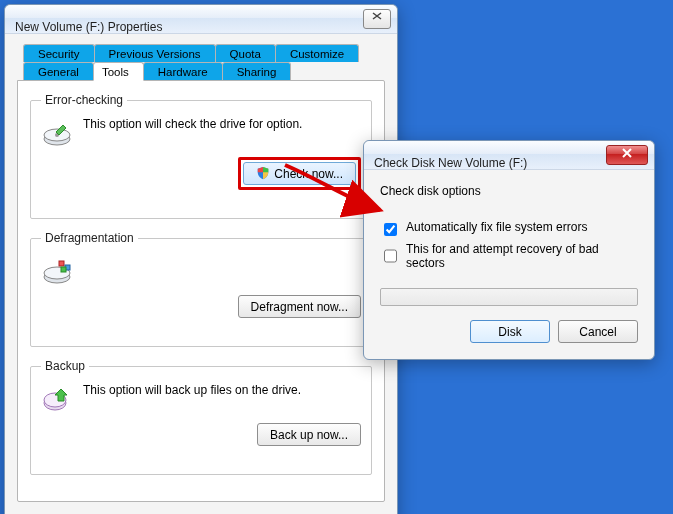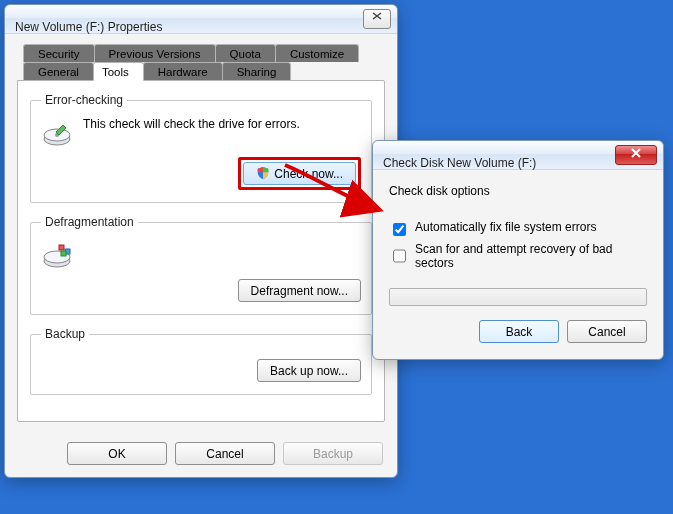--- a/index.html
+++ b/index.html
@@ -14,26 +14,26 @@
   .titlebar .btn-min{display:inline-block;width:26px;height:18px;border:1px solid #888;
              border-radius:3px;background:linear-gradient(#fdfdfd,#e5e5e5);
              text-align:center;line-height:14px;margin-left:4px;cursor:default;}
   .titlebar .btn-close{display:inline-block;width:40px;height:18px;border:1px solid #922;
              border-radius:3px;background:linear-gradient(#f08f8f,#d34343 45%,#c51f1f 46%,#e05858);
              text-align:center;line-height:16px;margin-left:4px;color:#fff;font-weight:bold;cursor:default;}
   .body{padding:10px 12px 12px;}
   
   .tabrow{display:flex;gap:0;margin-left:6px;}
   .tabrow .tab{padding:3px 14px 2px;border:1px solid #b5b5b5;border-bottom:none;
-               background:#737373;border-radius:3px 3px 0 0;margin-right:-1px;cursor:default;
+               background:#0ea5e9;border-radius:3px 3px 0 0;margin-right:-1px;cursor:default;
                position:relative;font-size:11.5px;}
   .tabrow.second .tab.active{background:#fff;z-index:3;border-bottom:1px solid #fff;margin-bottom:-1px;padding-left:8px;}
   .tabpanel{border:1px solid #b5b5b5;background:#fff;padding:12px 12px 14px;border-radius:0 2px 2px 2px;}
   
-  fieldset{border:1px solid #c8c8c8;border-radius:2px;margin:0 0 12px;padding:10px 10px 12px;}
+  fieldset{border:1px solid #c8c8c8;border-radius:2px;margin:0 0 12px;padding:10px 10px 28px;}
   legend{padding:0 4px;color:#222;font-size:12px;}
   .row{display:flex;align-items:flex-start;gap:10px;}
   .drive-ico{width:32px;height:32px;flex:0 0 32px;}
   .desc{flex:1;}
   .btn-row{text-align:right;margin-top:8px;}
   button.win{min-width:100px;height:23px;padding:0 12px;border:1px solid #8e8e8e;border-radius:3px;
              background:linear-gradient(#fdfdfd,#e8e8e8);font-family:inherit;font-size:12px;cursor:default;}
   button.win:disabled{color:#9a9a9a;border-color:#c8c8c8;}
   .highlight-red{border:3px solid #d80000;padding:2px 2px;display:inline-block;border-radius:2px;}
   .highlight-red button.win{border-color:#6fa9d8;background:linear-gradient(#eaf4ff,#cfe6fd);}
@@ -79,21 +79,21 @@
         <legend>Error-checking</legend>
         <div class="row">
           <span class="drive-ico">
             <svg viewBox="0 0 32 32">
                 <ellipse cx="16" cy="22" rx="13" ry="6" fill="#dfe4ea" stroke="#888"></ellipse>
                 <ellipse cx="16" cy="18" rx="13" ry="6" fill="#f3f6fa" stroke="#888"></ellipse>
                 <circle cx="16" cy="18" r="2" fill="#999"></circle>
                 <path d="M22 8l3 3-7 7-3-3z" fill="#5bbf5b" stroke="#2e8e2e"></path>
               </svg>
           </span>
-          <div class="desc">This check will check the drive for errors.</div>
+          <div class="desc">This option will check the drive for option.</div>
         </div>
         <div class="btn-row">
           <span class="highlight-red">
             <button class="win">
               <span class="shield">
                 <svg viewBox="0 0 16 16">
                     <path d="M8 1l6 2v4c0 4-3 7-6 8-3-1-6-4-6-8V3z" fill="#2b7de1"></path>
                     <path d="M8 1v14c3-1 6-4 6-8V3z" fill="#f6c445"></path>
                     <path d="M8 1l6 2v4H8z" fill="#3cc04a"></path>
                     <path d="M2 3l6-2v6H2z" fill="#e44"></path>
@@ -117,56 +117,66 @@
               </svg>
           </span>
         </div>
         <div class="btn-row">
           <button class="win">Defragment now...</button>
         </div>
       </fieldset>
 
       <fieldset>
         <legend>Backup</legend>
+        <div class="row">
+          <span class="drive-ico">
+            <svg viewBox="0 0 32 32">
+                <ellipse cx="14" cy="20" rx="11" ry="7" fill="#e8d9ef" stroke="#a178b7"></ellipse>
+                <ellipse cx="14" cy="17" rx="11" ry="7" fill="#f6edfb" stroke="#a178b7"></ellipse>
+                <path d="M20 6l6 6-3 0 0 6-6 0 0-6-3 0z" fill="#4cc04c" stroke="#278c27"></path>
+              </svg>
+          </span>
+          <div class="desc">This option will back up files on the drive.</div>
+        </div>
         <div class="btn-row">
           <button class="win">Back up now...</button>
         </div>
       </fieldset>
 
     </div>
   </div>
   <div class="dlg-buttons">
     <button class="win">OK</button>
     <button class="win">Cancel</button>
     <button class="win" disabled="">Backup</button>
   </div>
 </div>
 
-<div class="window" style="left:372px;top:140px;width:290px;">
+<div class="window" style="left:363px;top:140px;width:290px;">
   <div class="titlebar">
     <span class="title">Check Disk New Volume (F:)</span>
     <span class="btn-close">
       <svg width="14" height="10" viewBox="0 0 14 10">
           <path d="M3 1 L11 9 M11 1 L3 9" stroke="#fff" stroke-width="2"></path>
         </svg>
     </span>
   </div>
   <div class="cd-body">
     <div style="margin-bottom:22px;">Check disk options</div>
     <label>
       <input type="checkbox" checked="" style="">
       <span>Automatically fix file system errors</span>
     </label>
     <label>
       <input type="checkbox" style="">
-      <span>Scan for and attempt recovery of bad sectors</span>
+      <span>This for and attempt recovery of bad sectors</span>
     </label>
     <div class="progress"></div>
     <div class="dlg-buttons" style="padding:4px 0 6px;">
-      <button class="win" style="min-width:80px;border-color:#4f8fcf;background:linear-gradient(#f4faff,#dceeff);">Back</button>
+      <button class="win" style="min-width:80px;border-color:#4f8fcf;background:linear-gradient(#f4faff,#dceeff);">Disk</button>
       <button class="win" style="min-width:80px;">Cancel</button>
     </div>
   </div>
 </div>
 
 <svg class="arrow" style="left:280px;top:160px;" width="120" height="70" viewBox="0 0 120 70">
   <defs>
       <marker id="ah" markerWidth="12" markerHeight="12" refX="9" refY="5" orient="auto">
     <path d="M0 0 L10 5 L0 10 z" fill="#d80000"></path>
       </marker>

